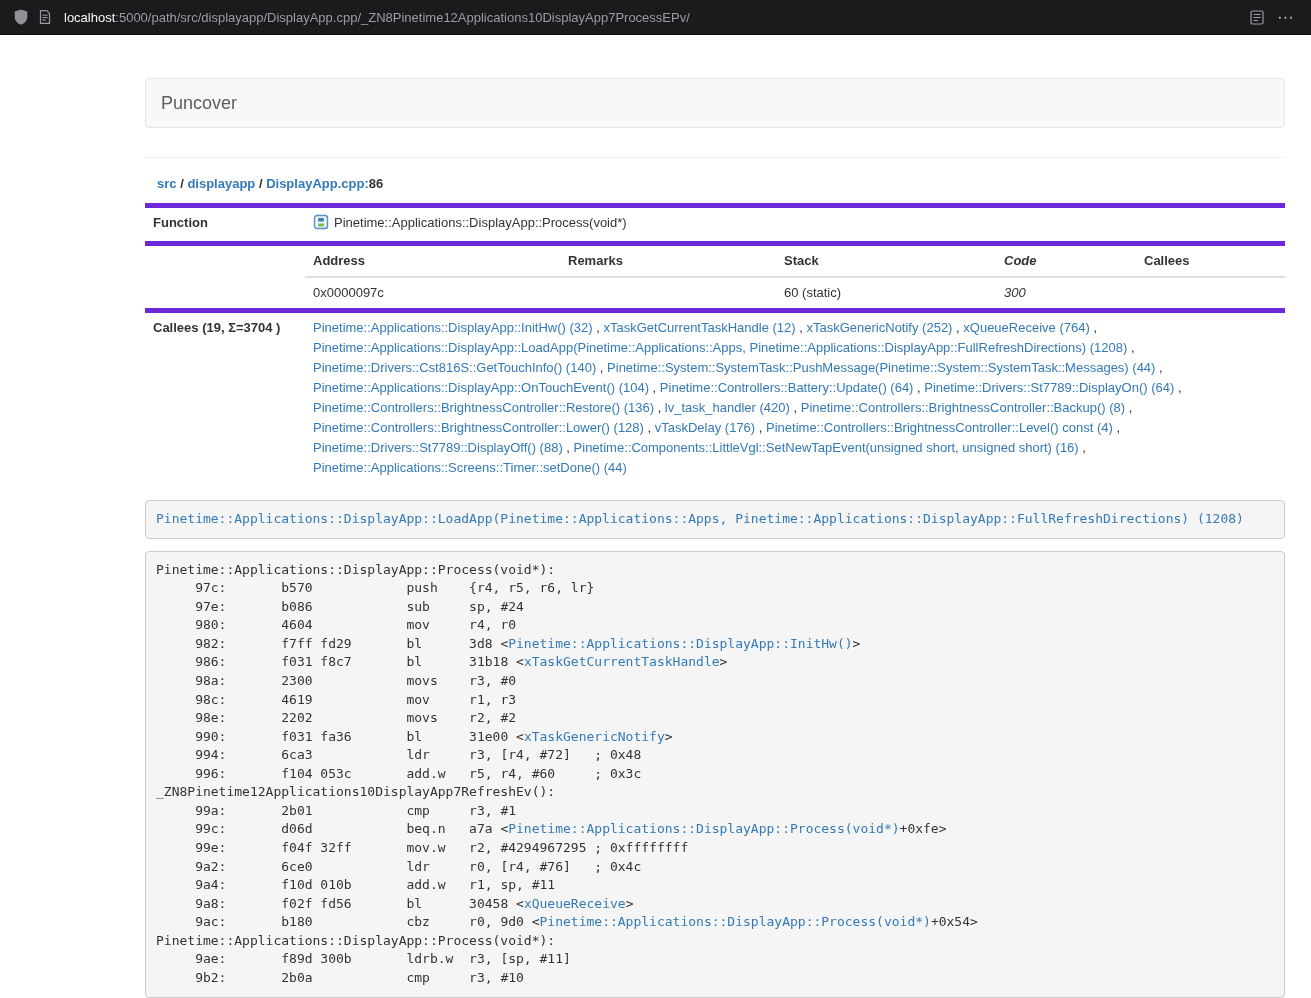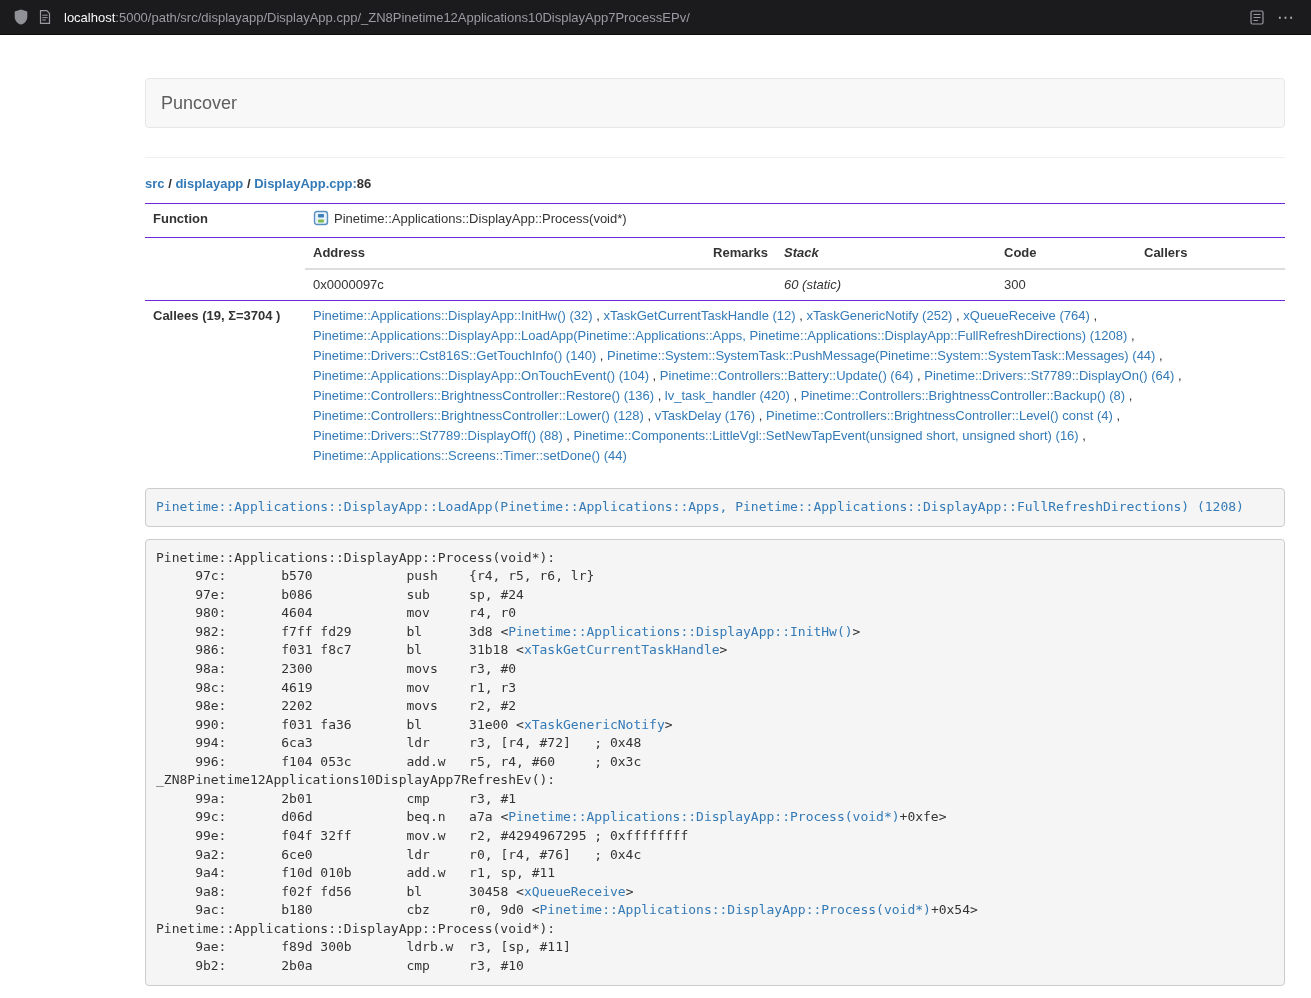--- a/index.html
+++ b/index.html
@@ -54,43 +54,43 @@
     align-items: center;
     padding: 0 15px;
     text-align: right;
   }
   .brand { font-size: 18px; color: #5e5e5e; }
 
   hr { border: 0; border-top: 1px solid #eee; margin: 29px 0 0; }
 
   a { color: #337ab7; text-decoration: none; }
 
-  .breadcrumb { margin: 18px 0 12px; font-size: 13px; font-weight: bold; color: #333; }
+  .breadcrumb { margin: 18px 12px 12px; font-size: 13px; font-weight: bold; color: #333; }
 
   
   table { border-collapse: collapse; }
   .main { width: 100%; font-size: 13px; }
   .main > tbody > tr > th,
   .main > tbody > tr > td {
-    border-top: 1px solid #6d28d9;
+    border-top: 5px solid #6d28d9;
     padding: 5px 8px;
     text-align: left;
     vertical-align: top;
     line-height: 20px;
   }
   .main > tbody > tr > th { width: 160px; font-weight: bold; }
   .main td.nopad { padding: 0; }
 
   .stats { width: 100%; font-size: 13px; }
   .stats th, .stats td { padding: 5px 8px; text-align: left; line-height: 20px; }
   .stats th { border-bottom: 2px solid #ddd; font-weight: bold; }
   .stats th:nth-child(1), .stats td:nth-child(1) { width: 255px; }
-  .stats th:nth-child(2), .stats td:nth-child(2) { width: 216px; text-align: right; }
-  .stats th:nth-child(3), .stats td:nth-child(3) { width: 220px; font-style: italic; }
-  .stats th:nth-child(4), .stats td:nth-child(4) { width: 140px; }
+  .stats th:nth-child(2), .stats td:nth-child(2) { width: 216px; }
+  .stats th:nth-child(3), .stats td:nth-child(3) { width: 220px; }
+  .stats th:nth-child(4), .stats td:nth-child(4) { width: 140px; font-style: italic; }
 
   .fn-icon { display: inline-block; vertical-align: -3px; margin-right: 5px; }
   .fn-icon svg { display: inline-block; }
 
   
   pre {
     font-family: "DejaVu Sans Mono", monospace;
     font-size: 13px;
     line-height: 1.42857;
     color: #333;
@@ -158,21 +158,21 @@
       <tr>
         <th></th>
         <td class="nopad">
           <table class="stats">
             <thead>
                 <tr>
                   <th>Address</th>
                   <th>Remarks</th>
                   <th>Stack</th>
                   <th>Code</th>
-                  <th>Callers</th>
+                  <th>Callees</th>
                 </tr>
               </thead>
             <tbody>
                 <tr>
                   <td>0x0000097c</td>
                   <td></td>
                   <td>60 (static)</td>
                   <td>300</td>
                   <td></td>
                 </tr>

